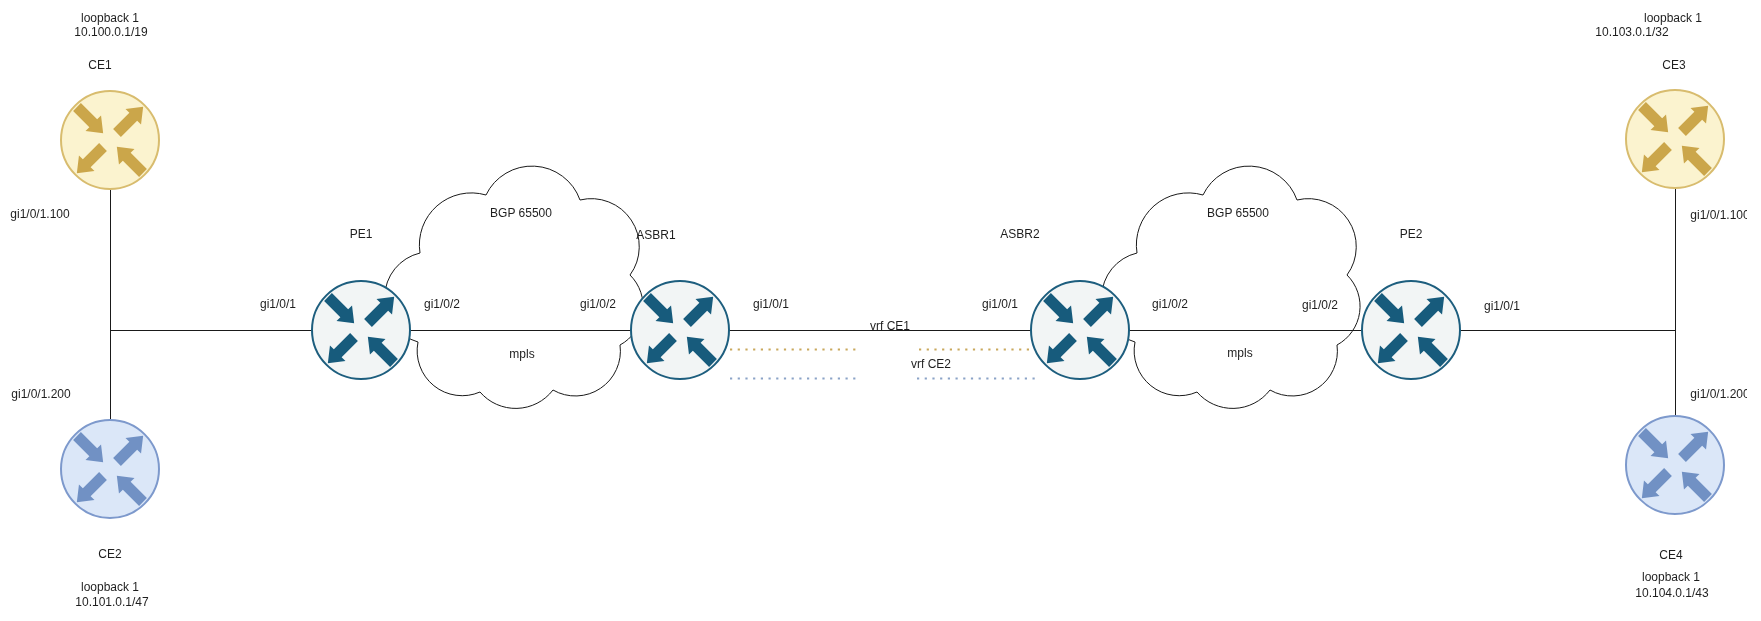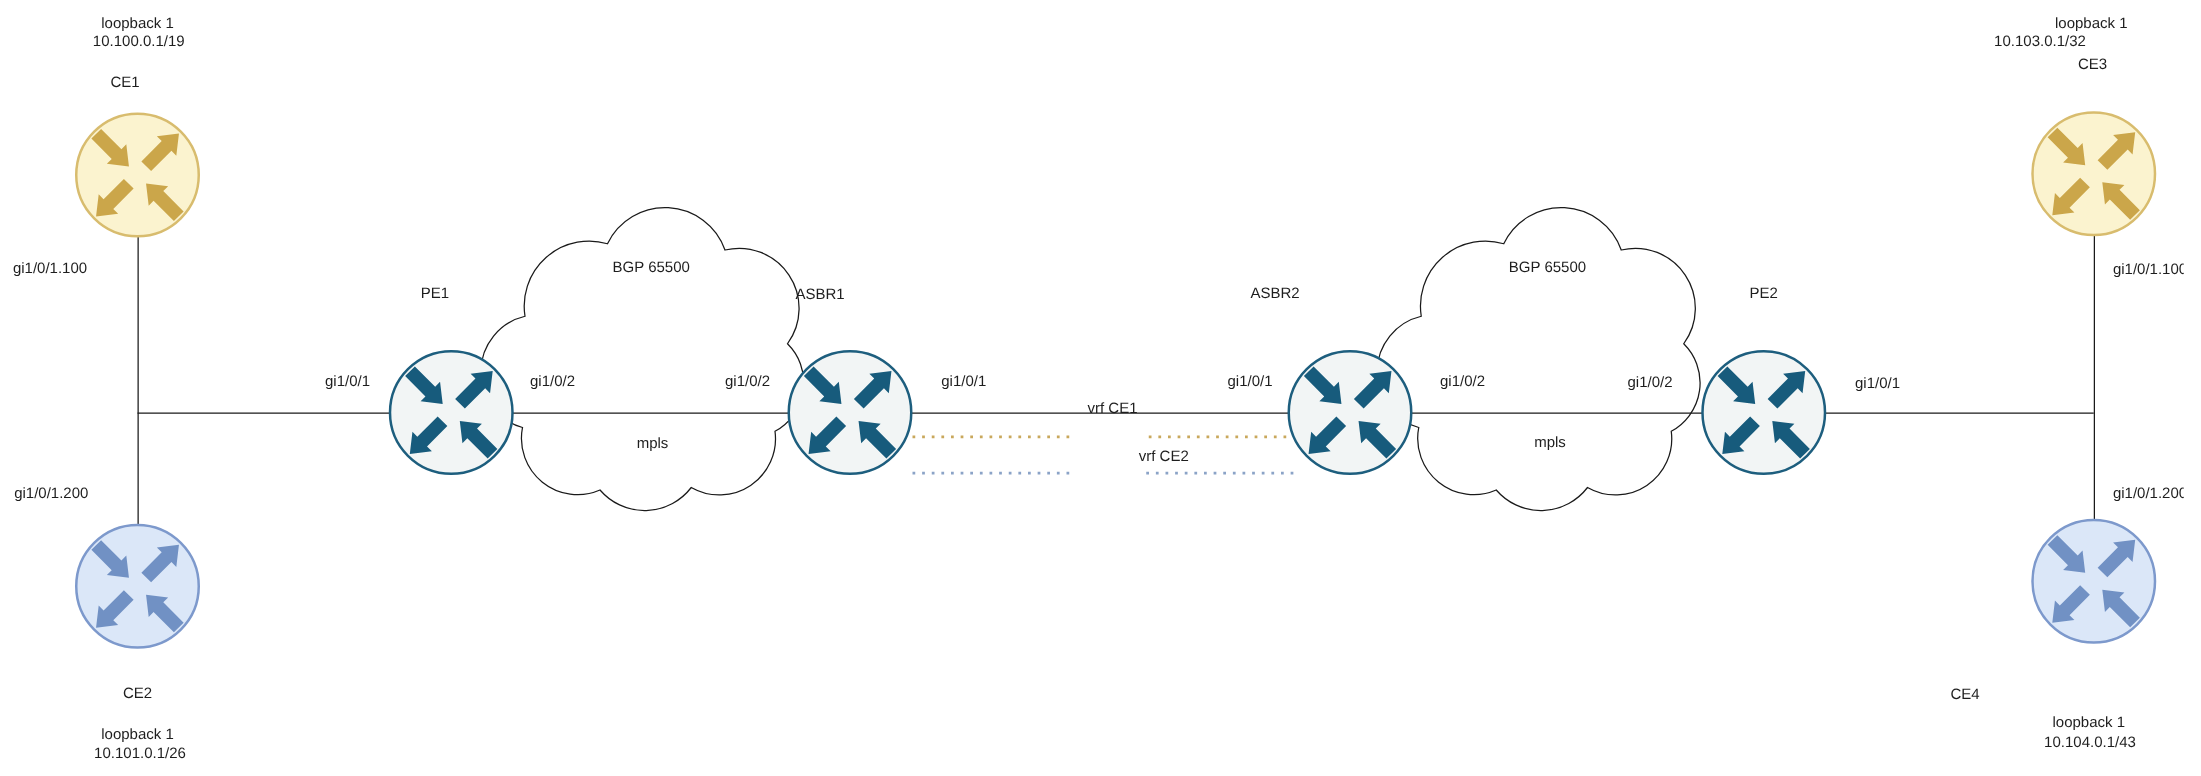--- a/index.html
+++ b/index.html
@@ -103,23 +103,23 @@
   </svg>
 
   <div class="lbl" style="left:110px;top:19px">loopback 1</div>
   <div class="lbl" style="left:111px;top:33px">10.100.0.1/19</div>
   <div class="lbl" style="left:100px;top:66px">CE1</div>
   <div class="lbl" style="left:40px;top:215px">gi1/0/1.100</div>
 
   <div class="lbl" style="left:41px;top:395px">gi1/0/1.200</div>
   <div class="lbl" style="left:110px;top:555px">CE2</div>
   <div class="lbl" style="left:110px;top:588px">loopback 1</div>
-  <div class="lbl" style="left:112px;top:603px">10.101.0.1/26</div>
+  <div class="lbl" style="left:112px;top:603px">10.101.0.1/47</div>
 
-  <div class="lbl" style="left:348px;top:235px">PE1</div>
+  <div class="lbl" style="left:361px;top:235px">PE1</div>
   <div class="lbl" style="left:278px;top:305px">gi1/0/1</div>
   <div class="lbl" style="left:442px;top:305px">gi1/0/2</div>
   <div class="lbl" style="left:521px;top:214px">BGP 65500</div>
   <div class="lbl" style="left:522px;top:355px">mpls</div>
   <div class="lbl" style="left:598px;top:305px">gi1/0/2</div>
   <div class="lbl" style="left:656px;top:236px">ASBR1</div>
   <div class="lbl" style="left:771px;top:305px">gi1/0/1</div>
 
   <div class="lbl" style="left:890px;top:327px">vrf CE1</div>
   <div class="lbl" style="left:931px;top:365px">vrf CE2</div>
@@ -128,21 +128,21 @@
   <div class="lbl" style="left:1020px;top:235px">ASBR2</div>
   <div class="lbl" style="left:1170px;top:305px">gi1/0/2</div>
   <div class="lbl" style="left:1238px;top:214px">BGP 65500</div>
   <div class="lbl" style="left:1240px;top:354px">mpls</div>
   <div class="lbl" style="left:1320px;top:306px">gi1/0/2</div>
   <div class="lbl" style="left:1411px;top:235px">PE2</div>
   <div class="lbl" style="left:1502px;top:307px">gi1/0/1</div>
 
   <div class="lbl" style="left:1673px;top:19px">loopback 1</div>
   <div class="lbl" style="left:1632px;top:33px">10.103.0.1/32</div>
-  <div class="lbl" style="left:1674px;top:52px">CE3</div>
+  <div class="lbl" style="left:1674px;top:66px">CE3</div>
   <div class="lbl" style="left:1720px;top:216px">gi1/0/1.100</div>
 
   <div class="lbl" style="left:1720px;top:395px">gi1/0/1.200</div>
-  <div class="lbl" style="left:1572px;top:556px">CE4</div>
+  <div class="lbl" style="left:1671px;top:556px">CE4</div>
   <div class="lbl" style="left:1671px;top:578px">loopback 1</div>
   <div class="lbl" style="left:1672px;top:594px">10.104.0.1/43</div>
 
 </div>
 
 </body></html>

